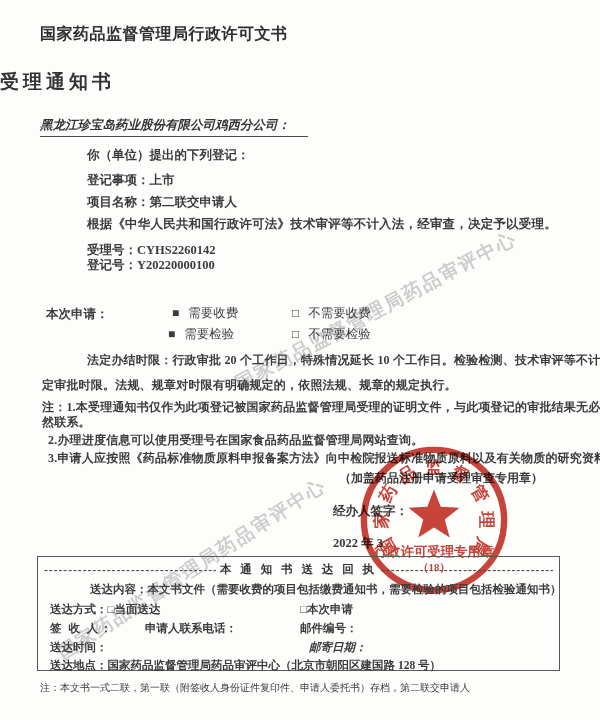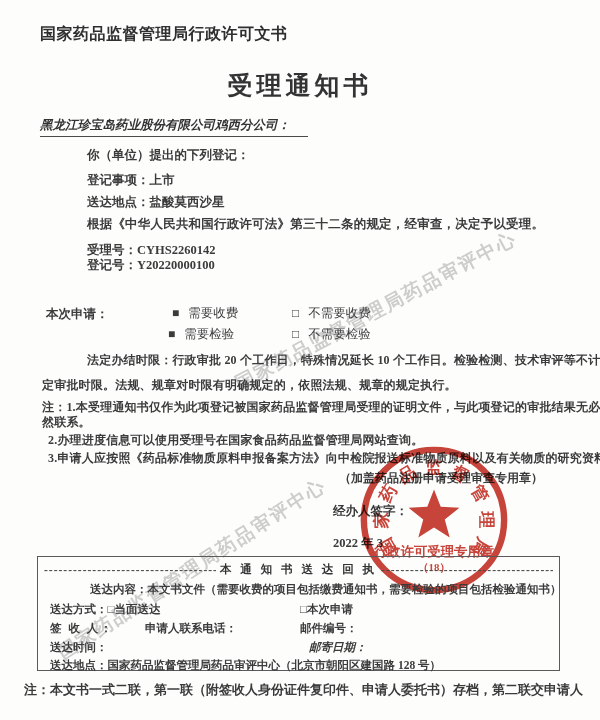--- a/index.html
+++ b/index.html
@@ -3,21 +3,21 @@
 <meta charset="utf-8">
 <style>
   html,body{margin:0;padding:0;background:#e9e9e9;}
   .page{
     position:relative;width:600px;height:720px;background:#fdfdfc;
     font-family:"Liberation Serif","DejaVu Serif",serif;
     color:#3a3a3a;overflow:hidden;margin:0 auto;
   }
   .abs{position:absolute;white-space:nowrap;}
   .doc-header{left:40px;top:24px;font-size:16px;font-weight:bold;letter-spacing:.5px;color:#2f2f2f;}
-  .doc-title{left:0;right:0;top:69px;text-align:center;font-size:25px;font-weight:600;letter-spacing:4px;color:#333;}
+  .doc-title{left:0;right:0;top:69px;font-size:19px;font-weight:600;letter-spacing:4px;color:#333;}
   .recipient{left:40px;top:117px;font-size:12.5px;font-weight:bold;border-bottom:1.5px solid #4a4a4a;padding:0 18px 2px 0;color:#333;font-style:italic;}
   .body-line{font-size:12.5px;font-weight:600;color:#3b3b3b;}
   .intro{left:87px;top:147px;}
   .reg-item{left:87px;top:172px;}
   .proj{left:87px;top:194px;}
   .decision{left:87px;top:216px;letter-spacing:.2px;}
   .acc-no{left:87px;top:242px;}
   .reg-no{left:87px;top:257px;}
   .app-label{left:46px;top:306px;}
   .opt{font-size:12.5px;font-weight:400;color:#3b3b3b;}
@@ -38,21 +38,21 @@
   }
   .rb{position:absolute;white-space:nowrap;}
   .rb-title-row{left:6px;right:6px;top:5px;display:flex;align-items:center;}
   .rb-dash{flex:1;overflow:hidden;white-space:nowrap;letter-spacing:1px;color:#4a4a4a;}
   .rb-title{padding:0 4px;letter-spacing:3px;font-weight:bold;color:#333;}
   .rb-content{left:12px;top:25px;margin-left:40px;}
   .rb-method1{left:12px;top:45px;} .rb-method2{left:262px;top:45px;}
   .rb-signer{left:12px;top:64px;letter-spacing:2px;} .rb-phone{left:107px;top:64px;} .rb-mailno{left:262px;top:64px;}
   .rb-time{left:12px;top:83px;} .rb-maildate{left:271px;top:83px;font-style:italic;}
   .rb-address{left:12px;top:101px;}
-  .footer-note{left:24px;top:681px;font-size:13px;font-weight:700;color:#3b3b3b;}
+  .footer-note{left:40px;top:681px;font-size:10px;font-weight:400;color:#3b3b3b;}
   .watermark{
     font-size:19px;font-weight:600;letter-spacing:2px;
     color:rgba(125,125,125,.38);transform-origin:0 50%;pointer-events:none;
   }
   .wm1{left:237px;top:372px;transform:rotate(-28deg);}
   .wm2{left:60px;top:642px;transform:rotate(-33deg);}
   .seal text{font-family:"Liberation Serif","DejaVu Serif",serif;}
 </style>
 </head>
 <body>
@@ -61,22 +61,22 @@
 
   <div class="abs watermark wm1">国家药品监督管理局药品审评中心</div>
   <div class="abs watermark wm2">国家药品监督管理局药品审评中心</div>
 
   <div class="abs doc-header">国家药品监督管理局行政许可文书</div>
   <div class="abs doc-title">受理通知书</div>
   <div class="abs recipient">黑龙江珍宝岛药业股份有限公司鸡西分公司：</div>
 
   <div class="abs body-line intro">你（单位）提出的下列登记：</div>
   <div class="abs body-line reg-item">登记事项：上市</div>
-  <div class="abs body-line proj">送达地点：盐酸莫西沙星</div>
-  <div class="abs body-line decision">根据《中华人民共和国行政许可法》第三十二条的规定，经审查，决定予以受理。</div>
+  <div class="abs body-line proj">项目名称：第二联交申请人</div>
+  <div class="abs body-line decision">根据《中华人民共和国行政许可法》技术审评等不计入法，经审查，决定予以受理。</div>
   <div class="abs body-line acc-no">受理号：CYHS2260142</div>
   <div class="abs body-line reg-no">登记号：Y20220000100</div>
 
   <div class="abs body-line app-label">本次申请：</div>
   <div class="abs opt o1">
     <span class="box">■</span><span>需要收费</span>
   </div>
   <div class="abs opt o2">
     <span class="box">□</span><span>不需要收费</span>
   </div>

